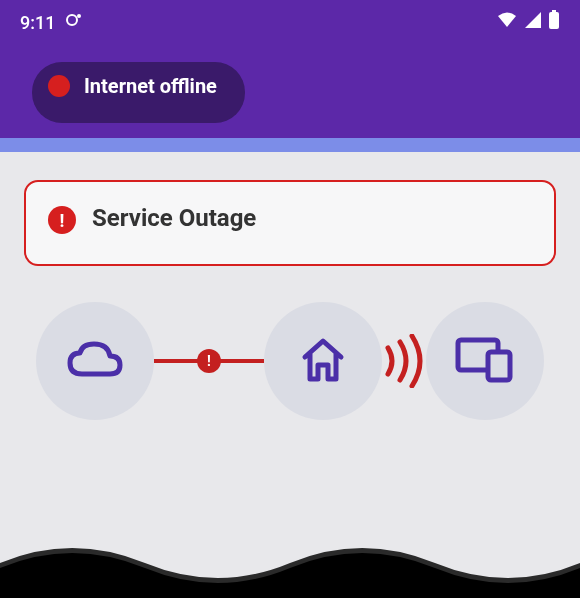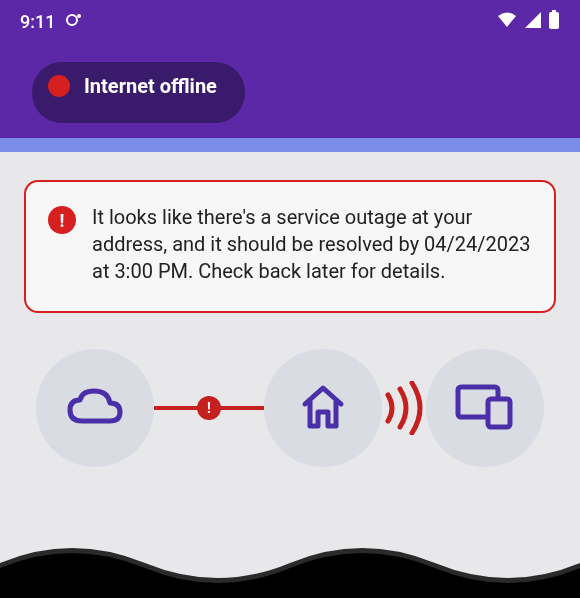--- a/index.html
+++ b/index.html
@@ -24,20 +24,21 @@
       display: flex;
       justify-content: space-between;
       align-items: center;
       padding: 10px 20px 0 20px;
       color: white;
       font-size: 18px;
       font-weight: 500;
     }
     .status-left {
       display: flex;
+      align-items: center;
       gap: 10px;
     }
     .status-right {
       display: flex;
       align-items: center;
       gap: 6px;
     }
     .status-pill {
       display: inline-flex;
       align-items: center;
@@ -208,21 +209,21 @@
 </div>
 
 <div class="blue-strip"></div>
 
 <div class="content">
   <div class="alert-box">
     <div class="alert-icon">
       <span class="alert-icon-mark">!</span>
     </div>
     <div class="alert-content">
-      <div class="alert-body">It looks like there's a service outage at your address, and it should be resolved by 04/24/2023 at 3:00 PM. Check back later for details.</div>
+      <div class="alert-title">Service Outage</div>
     </div>
   </div>
 
   <div class="icons-row">
     <div class="icon-circle">
       <span>
         <svg width="62" height="42" viewBox="0 0 62 42">
             <path d="M18 36 Q6 36 6 25 Q6 15 16 15 Q18 6 30 6 Q44 6 46 18 Q56 18 56 27 Q56 36 46 36 Z" fill="none" stroke="#4b2fa8" stroke-width="5" stroke-linejoin="round"></path>
           </svg>
       </span>

